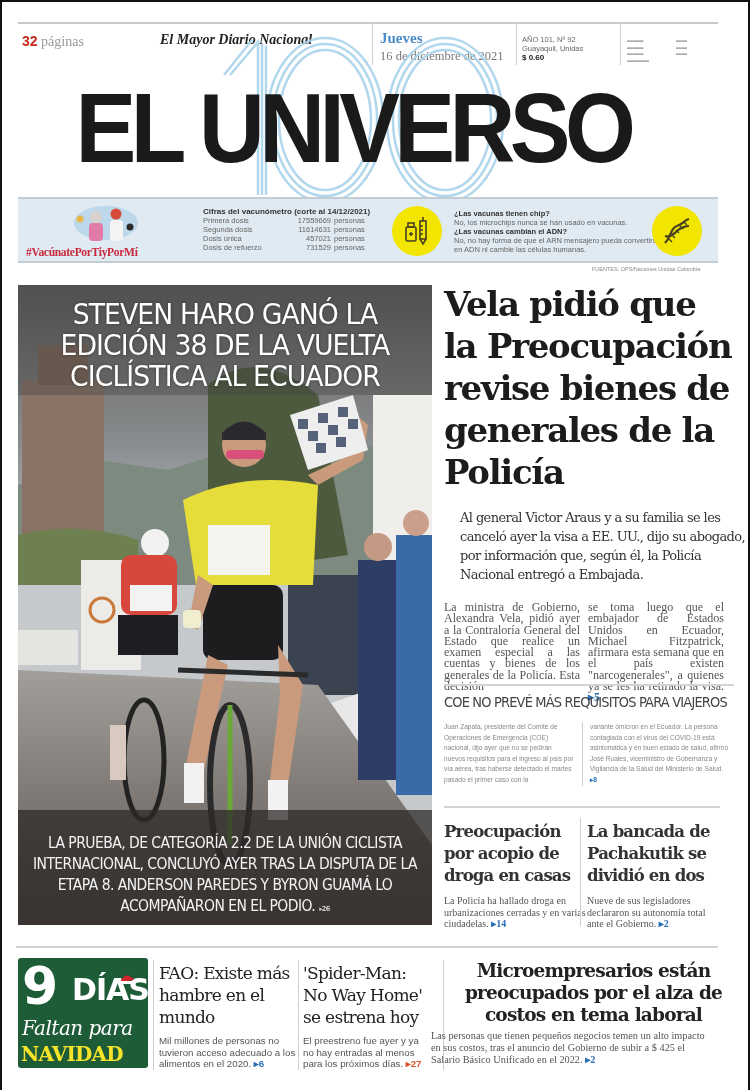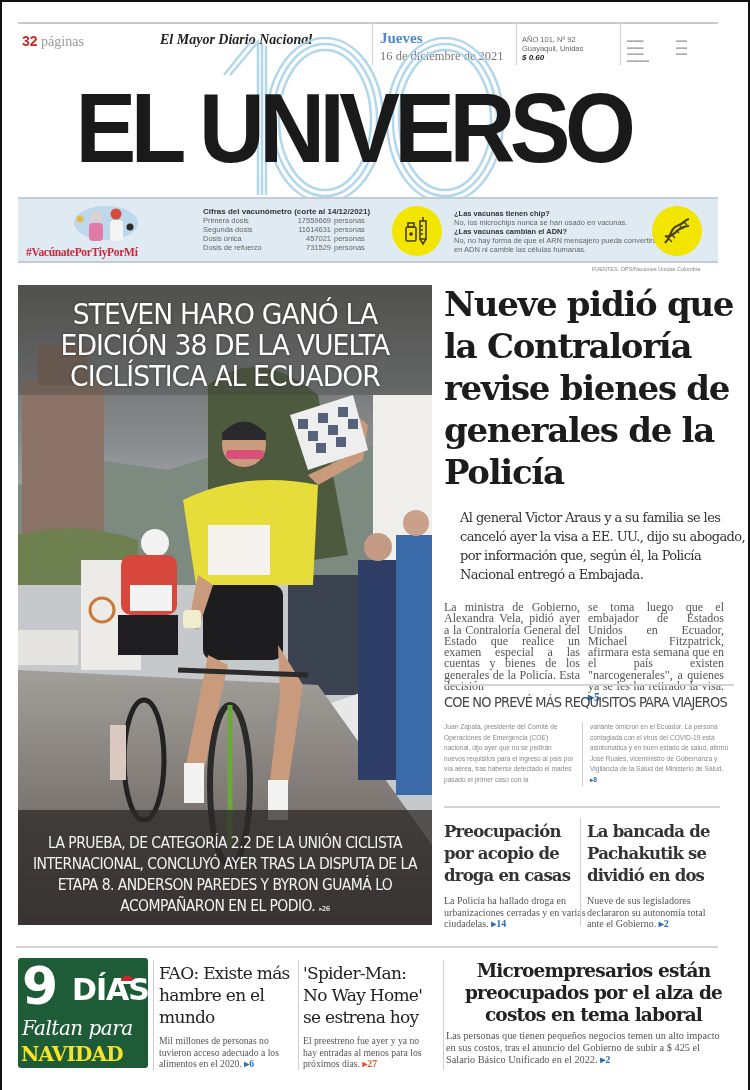--- a/index.html
+++ b/index.html
@@ -9,21 +9,21 @@
 
   
   .topline { position: absolute; left: 18px; top: 22px; width: 700px; height: 2px; background: #c9c9c9; }
   .vsep { position: absolute; top: 23px; width: 1px; background: #cfcfcf; height: 42px; }
   .pages { position: absolute; left: 22px; top: 33px; font-size: 14px; color: #999; font-family: "Liberation Serif", serif; }
   .pages b { color: #c8281e; font-family: "Liberation Sans", sans-serif; font-weight: bold; }
   .tagline { position: absolute; left: 160px; top: 32px; font-size: 14px; font-style: italic; font-weight: bold; color: #222; font-family: "Liberation Serif", serif; }
   .day { position: absolute; left: 380px; top: 30px; font-size: 15px; font-weight: bold; color: #4a8bc8; font-family: "Liberation Serif", serif; }
   .date { position: absolute; left: 380px; top: 49px; font-size: 12.5px; color: #777; }
   .edition { position: absolute; left: 522px; top: 35px; font-size: 7.5px; color: #666; line-height: 9px; font-family: "Liberation Sans", sans-serif; }
-  .edition .price { font-weight: bold; color: #222; font-size: 8px; font-style: italic; }
+  .edition .price { font-weight: bold; color: #222; font-size: 8px; }
   .tides { position: absolute; left: 627px; top: 37px; font-size: 5.5px; color: #aaa; line-height: 6.5px; font-family: "Liberation Sans", sans-serif; width: 60px; }
 
   
   .hundred { position: absolute; left: 200px; top: 20px; width: 360px; height: 180px; }
   .masthead { position: absolute; left: 60px; top: 78px; width: 630px; text-align: center; font-family: "Liberation Sans", sans-serif; font-weight: bold; font-size: 98px; letter-spacing: -6px; color: #1a1a1a; line-height: 100px; transform: scaleX(0.93); transform-origin: left top; white-space: nowrap; }
 
   
   .vband { position: absolute; left: 18px; top: 197px; width: 700px; height: 66px; background: #dfeaf2; border-top: 2px solid #c3ccd3; border-bottom: 2px solid #c3ccd3; }
   .vac-illus { position: absolute; left: 40px; top: 4px; width: 90px; height: 38px; }
   .hashtag { position: absolute; left: 8px; top: 47px; font-size: 11.5px; font-weight: bold; color: #c9283c; font-family: "Liberation Serif", serif; letter-spacing: -0.3px; }
@@ -61,23 +61,23 @@
 
   
   .xmas { position: absolute; left: 18px; top: 958px; width: 130px; height: 110px; background: #1e5c38; border-radius: 3px; color: #fff; overflow: hidden; }
   .xmas .nine { position: absolute; left: 4px; top: -2px; font-family: "DejaVu Sans", sans-serif; font-weight: bold; font-size: 52px; line-height: 60px; }
   .xmas .dias { position: absolute; left: 54px; top: 14px; font-family: "DejaVu Sans", sans-serif; font-weight: bold; font-size: 30px; letter-spacing: -1px; }
   .xmas .hat { position: absolute; left: 100px; top: 14px; width: 18px; height: 12px; }
   .xmas .faltan { position: absolute; left: 4px; top: 58px; font-family: "DejaVu Serif", serif; font-style: italic; font-size: 20px; letter-spacing: -0.5px; }
   .xmas .navidad { position: absolute; left: 3px; top: 84px; font-family: "DejaVu Serif", serif; font-weight: bold; font-size: 20px; color: #f5e428; letter-spacing: -0.8px; }
 
   .bhead { position: absolute; top: 962px; font-family: "DejaVu Serif", serif; font-size: 17px; line-height: 22px; color: #222; letter-spacing: -0.7px; }
-  .bbody { position: absolute; top: 1035px; font-family: Liberation Serif, serif; font-size: 9.7px; line-height: 11.5px; color: #555; }
+  .bbody { position: absolute; top: 1035px; font-family: Liberation Sans, sans-serif; font-size: 9.7px; line-height: 11.5px; color: #555; }
   .mhead { position: absolute; left: 456px; top: 960px; width: 275px; font-family: "DejaVu Serif", serif; font-weight: bold; font-size: 18.5px; line-height: 22px; color: #222; letter-spacing: -0.8px; text-align: center; }
-  .mbody { position: absolute; left: 446px; top: 1030px; width: 275px; font-family: "Liberation Serif", serif; font-size: 10.3px; line-height: 12px; color: #555; }
+  .mbody { position: absolute; left: 431px; top: 1030px; width: 275px; font-family: "Liberation Serif", serif; font-size: 10.3px; line-height: 12px; color: #555; }
 </style>
 </head>
 <body>
 
 <div class="frame"></div>
 
 <div class="topline"></div>
 <div class="vsep" style="left:372px"></div>
 <div class="vsep" style="left:516px"></div>
 <div class="vsep" style="left:620px"></div>
@@ -262,21 +262,21 @@
     <path d="M160 385 L 290 390" stroke="#2a2a2a" stroke-width="5"></path>
     <path d="M212 420 L 212 560" stroke="#6aa83a" stroke-width="5"></path>
 
     <rect x="0" y="525" width="414" height="115" fill="#2e2a28" opacity="0.75"></rect>
     <rect x="0" y="0" width="414" height="110" fill="#3e3e3e" opacity="0.35"></rect>
   </svg>
   <div class="headline">STEVEN HARO GANÓ LA EDICIÓN 38 DE LA VUELTA CICLÍSTICA AL ECUADOR</div>
   <div class="caption"><span>LA PRUEBA, DE CATEGORÍA 2.2 DE LA UNIÓN CICLISTA INTERNACIONAL, CONCLUYÓ AYER TRAS LA DISPUTA DE LA ETAPA 8. ANDERSON PAREDES Y BYRON GUAMÁ LO ACOMPAÑARON EN EL PODIO.</span> <span class="ref">▸26</span></div>
 </div>
 
-<div class="rhead">Nueve pidió que la Contraloría revise bienes de generales de la Policía</div>
+<div class="rhead">Vela pidió que la Preocupación revise bienes de generales de la Policía</div>
 <div class="rdeck">Al general Victor Araus y a su familia se les canceló ayer la visa a EE. UU., dijo su abogado, por información que, según él, la Policía Nacional entregó a Embajada.</div>
 <div class="rbody" style="left:444px">La ministra de Gobierno, Alexandra Vela, pidió ayer a la Contraloría General del Estado que realice un examen especial a las cuentas y bienes de los generales de la Policía. Esta decisión</div>
 <div class="rbody" style="left:588px"><span>se toma luego que el embajador de Estados Unidos en Ecuador, Michael Fitzpatrick, afirmara esta semana que en el país existen "narcogenerales", a quienes ya se les ha retirado la visa.</span> <span class="ref">▸5</span></div>
 
 <div class="hr" style="left:444px; top:684px; width:290px;"></div>
 <div class="coe-title">COE NO PREVÉ MÁS REQUISITOS PARA VIAJEROS</div>
 <div class="coe-body" style="left:444px">Juan Zapata, presidente del Comité de Operaciones de Emergencia (COE) nacional, dijo ayer que no se pedirán nuevos requisitos para el ingreso al país por vía aérea, tras haberse detectado el martes pasado el primer caso con la</div>
 <div class="colsep" style="left:582px; top:722px; height:64px;"></div>
 <div class="coe-body" style="left:590px; width:140px"><span>variante ómicron en el Ecuador. La persona contagiada con el virus del COVID-19 está asintomática y en buen estado de salud, afirmó José Ruales, viceministro de Gobernanza y Vigilancia de la Salud del Ministerio de Salud.</span> <span class="ref">▸8</span></div>
 <div class="hr" style="left:444px; top:806px; width:276px;"></div>

